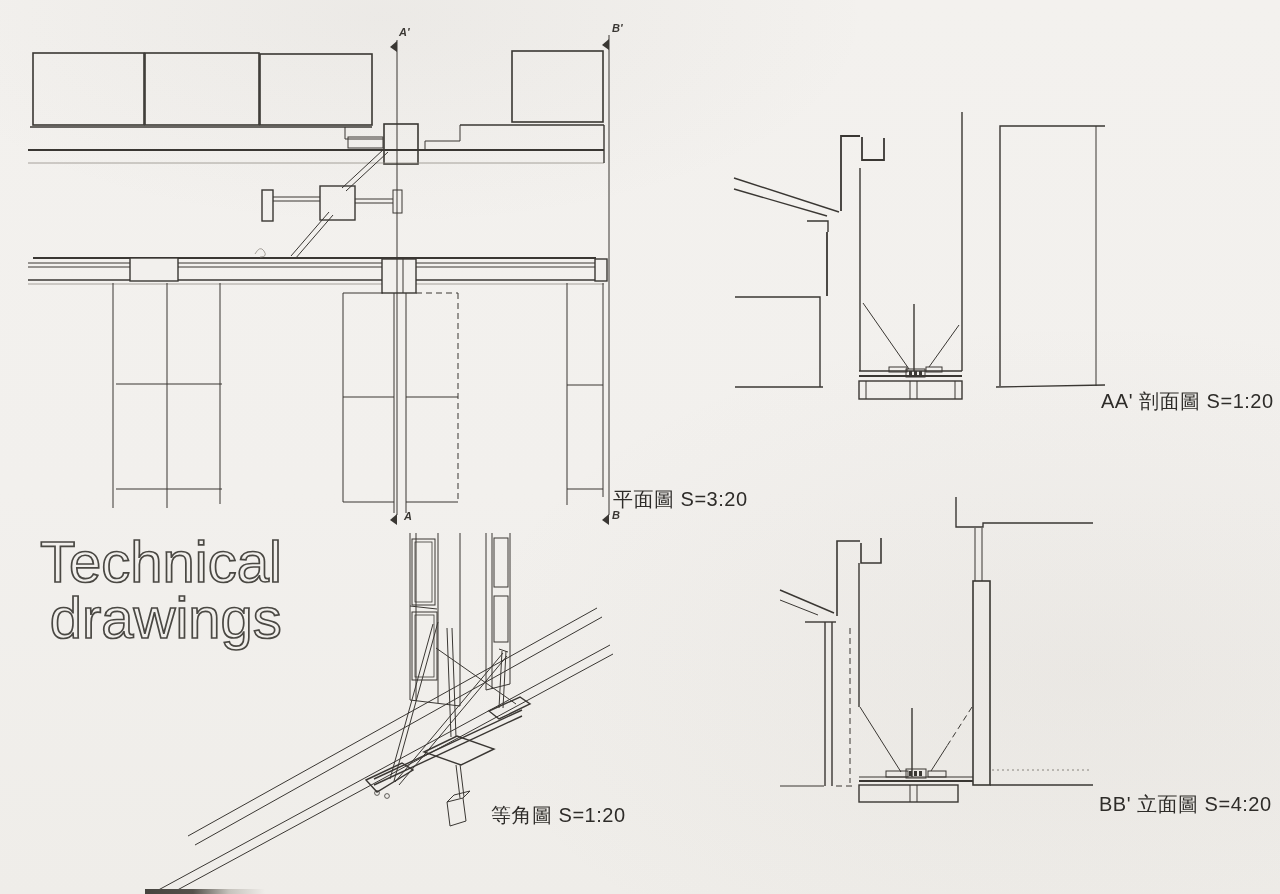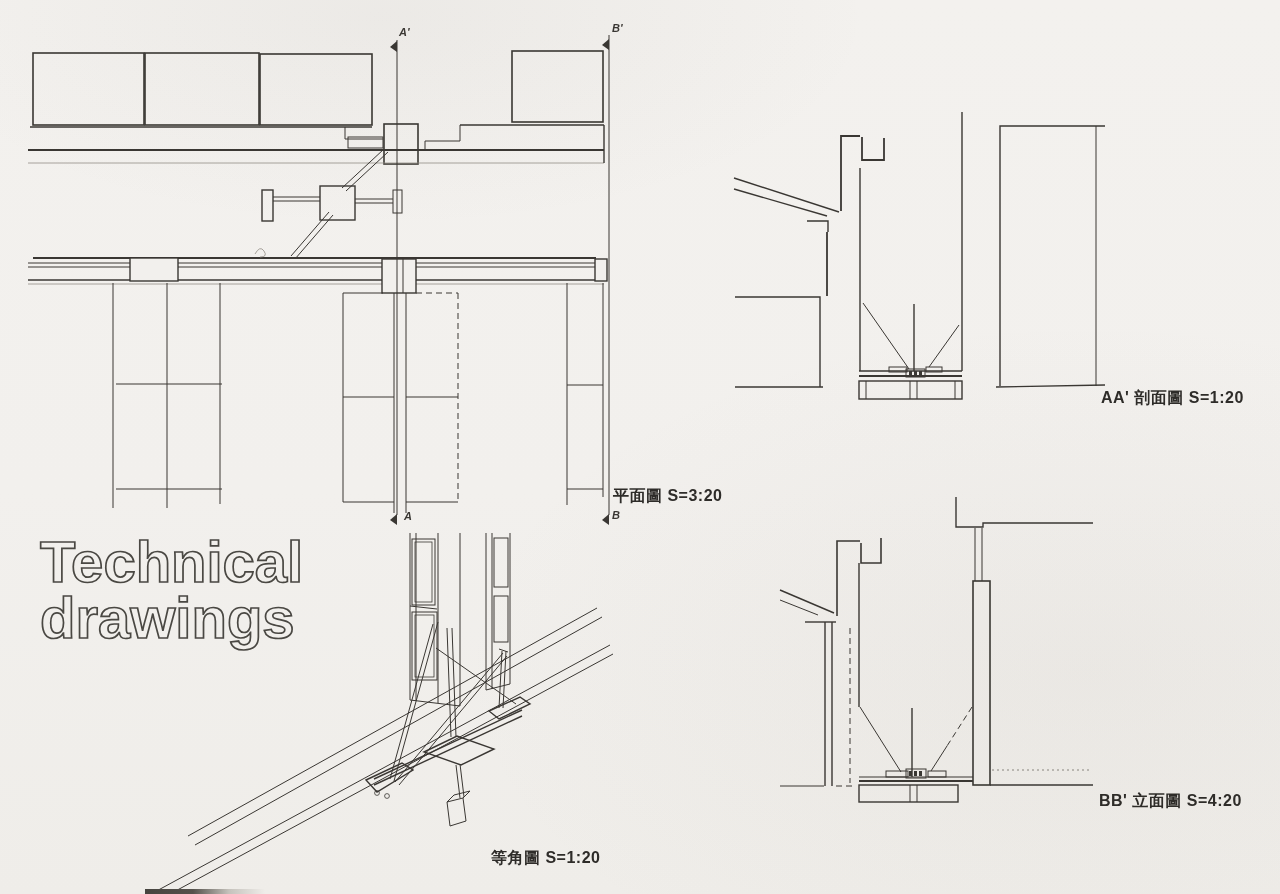--- a/index.html
+++ b/index.html
@@ -14,30 +14,30 @@
   svg{position:absolute;left:0;top:0;}
   svg *{fill:none;stroke:#3a3733;stroke-width:1.2;stroke-linecap:butt;}
   .w08{stroke-width:.8}.w1{stroke-width:1}.w14{stroke-width:1.4}
   .w16{stroke-width:1.6}.w18{stroke-width:1.8}.w2{stroke-width:2}.w22{stroke-width:2.2}
   .lt{stroke:#928d85}
   .paper{fill:#f2f0ed}
   .dark{fill:#3a3733;stroke:none}
   .dash{stroke-dasharray:6 4}
   .dot{stroke-dasharray:2 3;stroke:#6e6a63}
   .lbl{
-    position:absolute;color:#2e2c29;font-size:16px;font-weight:700;
+    position:absolute;color:#2e2c29;font-size:20px;font-weight:400;
     letter-spacing:.5px;white-space:nowrap;
   }
   .marker{
     position:absolute;color:#3a3733;font-size:11px;font-style:italic;
     font-weight:600;white-space:nowrap;
   }
   #title-overlay{
     position:absolute;left:40px;top:534px;line-height:.96;
-    font-size:58px;font-weight:700;letter-spacing:0;color:#55524c;
+    font-size:58px;font-weight:400;letter-spacing:0;color:#55524c;text-align:right;
   }
   @supports (-webkit-text-stroke: 1px black){
     #title-overlay{color:transparent;-webkit-text-stroke:1.7px #4a4843;}
   }
   #scan-bar{
     position:absolute;left:145px;top:889px;width:120px;height:5px;
     background:linear-gradient(90deg,#46443f 0%,#55524c 40%,rgba(120,115,105,.35) 70%,rgba(120,115,105,0) 100%);
   }
 </style>
 </head>
@@ -253,21 +253,21 @@
   </svg>
 
   <span class="marker" style="left:399px;top:26px">A'</span>
   <span class="marker" style="left:612px;top:22px">B'</span>
   <span class="marker" style="left:404px;top:510px">A</span>
   <span class="marker" style="left:612px;top:509px">B</span>
 
   <span class="lbl" style="left:613px;top:486px">平面圖 S=3:20</span>
   <span class="lbl" style="left:1101px;top:388px">AA' 剖面圖 S=1:20</span>
   <span class="lbl" style="left:1099px;top:791px">BB' 立面圖 S=4:20</span>
-  <span class="lbl" style="left:491px;top:848px">等角圖 S=1:20</span>
+  <span class="lbl" style="left:491px;top:802px">等角圖 S=1:20</span>
 
   <div id="title-overlay">
     <div>Technical</div>
     <div>drawings</div>
   </div>
 
   <div id="scan-bar"></div>
 </div>
 
 </body></html>

